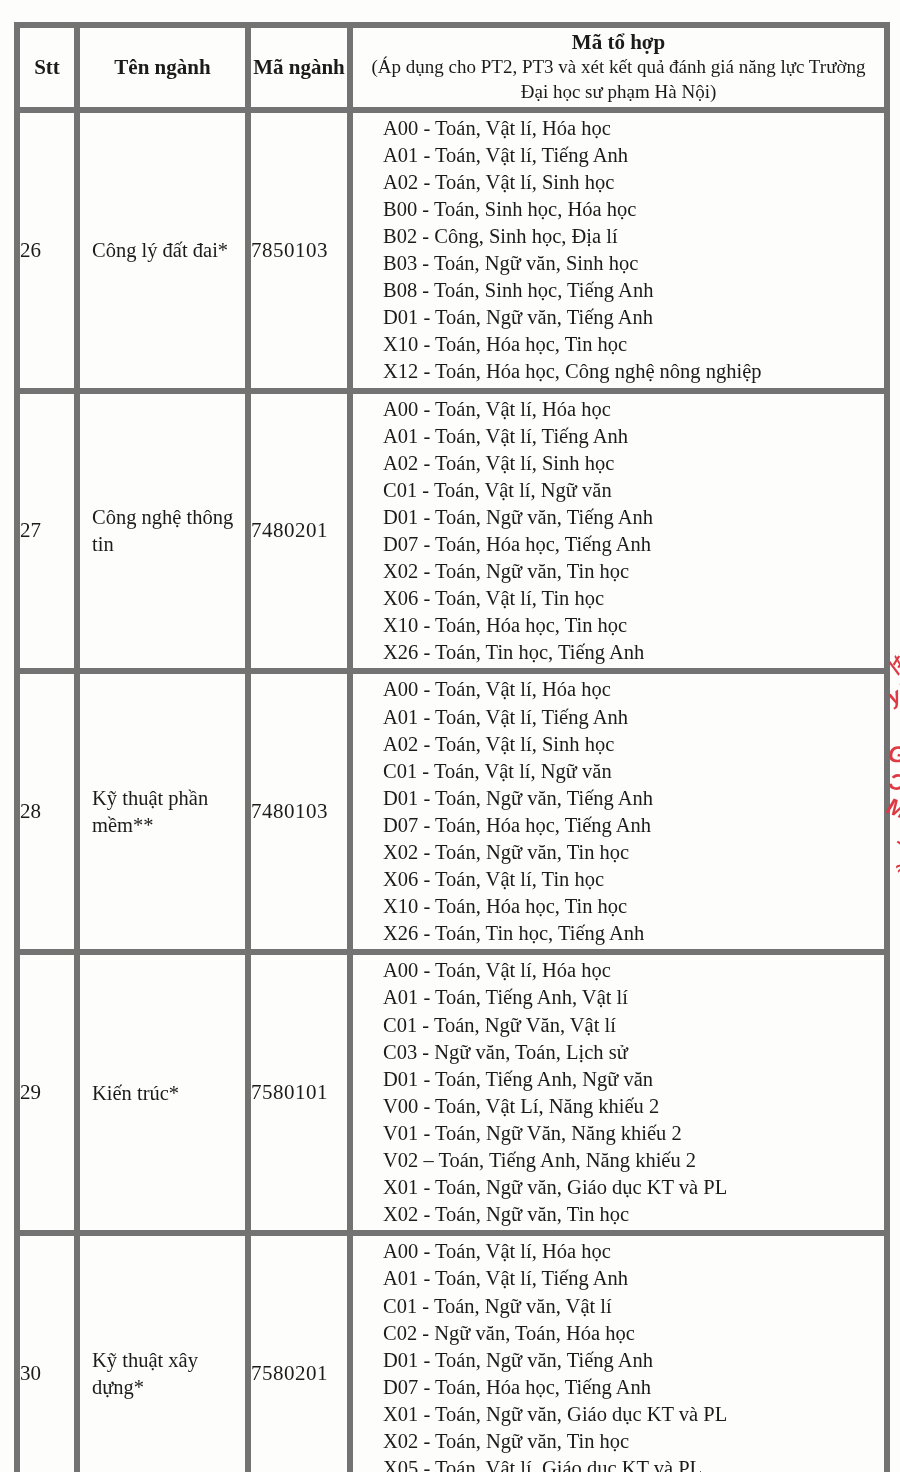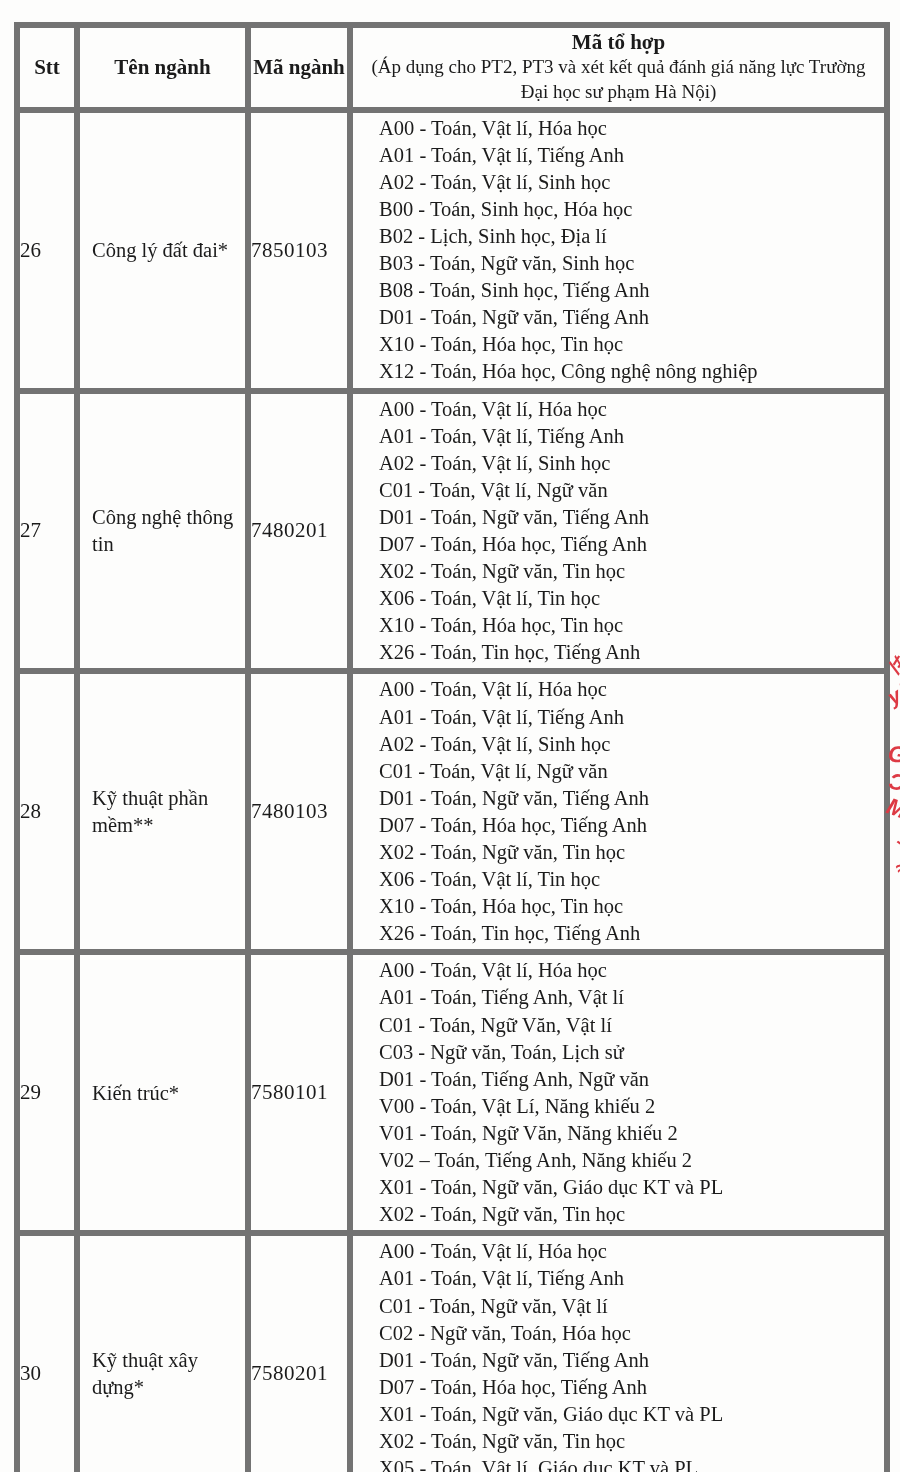--- a/index.html
+++ b/index.html
@@ -59,21 +59,21 @@
   }
   .name-inner{padding:2px 8px 2px 12px;}
   td.code-cell{
     text-align:left;
     font-size:21px;
     letter-spacing:0.5px;
   }
   td.combo-cell{
     vertical-align:middle;
   }
-  .combo-list{padding:2px 2px 2px 26px;}
+  .combo-list{padding:2px 2px 2px 9px;margin-left:21px;}
   .combo-line{
     font-size:20.5px;
     line-height:27.1px;
     white-space:nowrap;
     overflow:hidden;
   }
   
   .stamp-area{
     position:absolute;
     top:645px; right:0;
@@ -131,21 +131,21 @@
       <td class="name-cell">
         <div class="name-inner">Công lý đất đai*</div>
       </td>
       <td class="code-cell">7850103</td>
       <td class="combo-cell">
         <div class="combo-list">
               <div class="combo-line">A00 - Toán, Vật lí, Hóa học</div>
               <div class="combo-line">A01 - Toán, Vật lí, Tiếng Anh</div>
               <div class="combo-line">A02 - Toán, Vật lí, Sinh học</div>
               <div class="combo-line">B00 - Toán, Sinh học, Hóa học</div>
-              <div class="combo-line">B02 - Lịch, Sinh học, Địa lí</div>
+              <div class="combo-line">B02 - Công, Sinh học, Địa lí</div>
               <div class="combo-line">B03 - Toán, Ngữ văn, Sinh học</div>
               <div class="combo-line">B08 - Toán, Sinh học, Tiếng Anh</div>
               <div class="combo-line">D01 - Toán, Ngữ văn, Tiếng Anh</div>
               <div class="combo-line">X10 - Toán, Hóa học, Tin học</div>
               <div class="combo-line">X12 - Toán, Hóa học, Công nghệ nông nghiệp</div>
             </div>
       </td>
     </tr>
 
     <tr>

